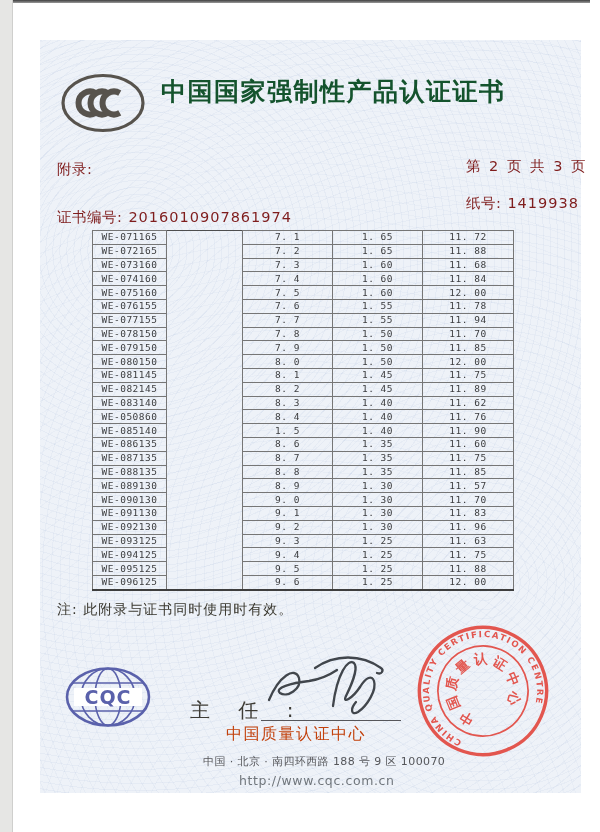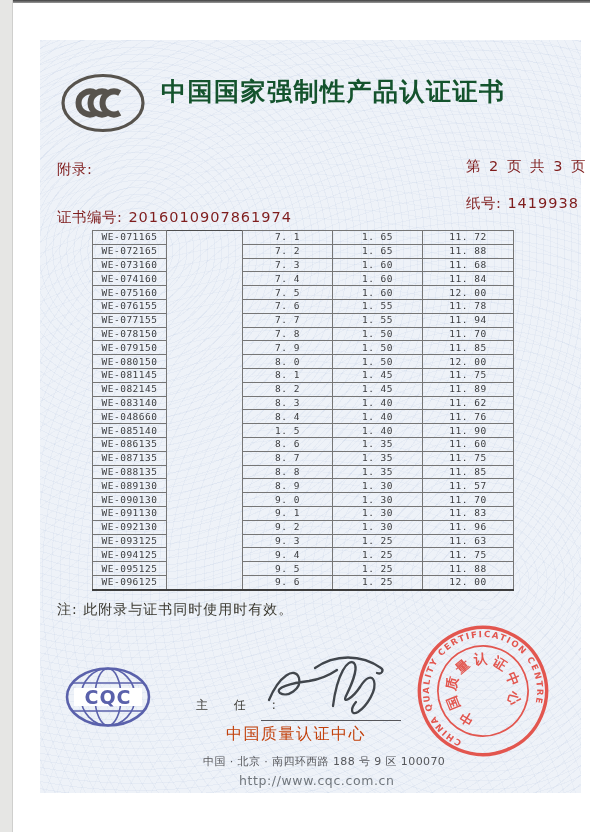--- a/index.html
+++ b/index.html
@@ -45,21 +45,21 @@
     font-size:9.5px;color:#3c3d3f;
   }
   .spec-table td{
     border:1px solid #767676;height:12.8px;line-height:12px;
     text-align:center;padding:0;letter-spacing:.5px;white-space:nowrap;
   }
   .spec-table td.merged{border-top:1.5px solid #4e4e4e;border-bottom:2px solid #3e3e3e;}
 
   .note{left:57px;top:601px;font-size:14px;color:#3a382f;letter-spacing:1px;}
 
-  .director{left:190px;top:697px;font-size:12px;color:#3d3b35;letter-spacing:11px;margin-left:6px;}
+  .director{left:190px;top:697px;font-size:20px;color:#3d3b35;letter-spacing:11px;}
   .sig-line{left:261px;top:720px;width:140px;height:0;border-top:1.6px solid #56565a;}
   .org-name{left:226px;top:724px;font-size:16px;font-weight:400;letter-spacing:1.5px;color:#c2410c;}
   .address{left:203px;top:754px;font-size:11px;color:#55565a;letter-spacing:.4px;}
   .website{left:239px;top:773px;font-size:12.5px;color:#70767c;letter-spacing:.6px;}
 
   .ccc-logo{left:56px;top:70px;}
   .cqc-logo{left:62px;top:664px;}
   .signature{left:263px;top:646px;}
   .stamp{left:410px;top:618px;opacity:.9;}
 </style>
@@ -170,21 +170,21 @@
         <td>1. 45</td>
         <td>11. 89</td>
       </tr>
       <tr>
         <td>WE-083140</td>
         <td>8. 3</td>
         <td>1. 40</td>
         <td>11. 62</td>
       </tr>
       <tr>
-        <td>WE-048660</td>
+        <td>WE-050860</td>
         <td>8. 4</td>
         <td>1. 40</td>
         <td>11. 76</td>
       </tr>
       <tr>
         <td>WE-085140</td>
         <td>1. 5</td>
         <td>1. 40</td>
         <td>11. 90</td>
       </tr>

